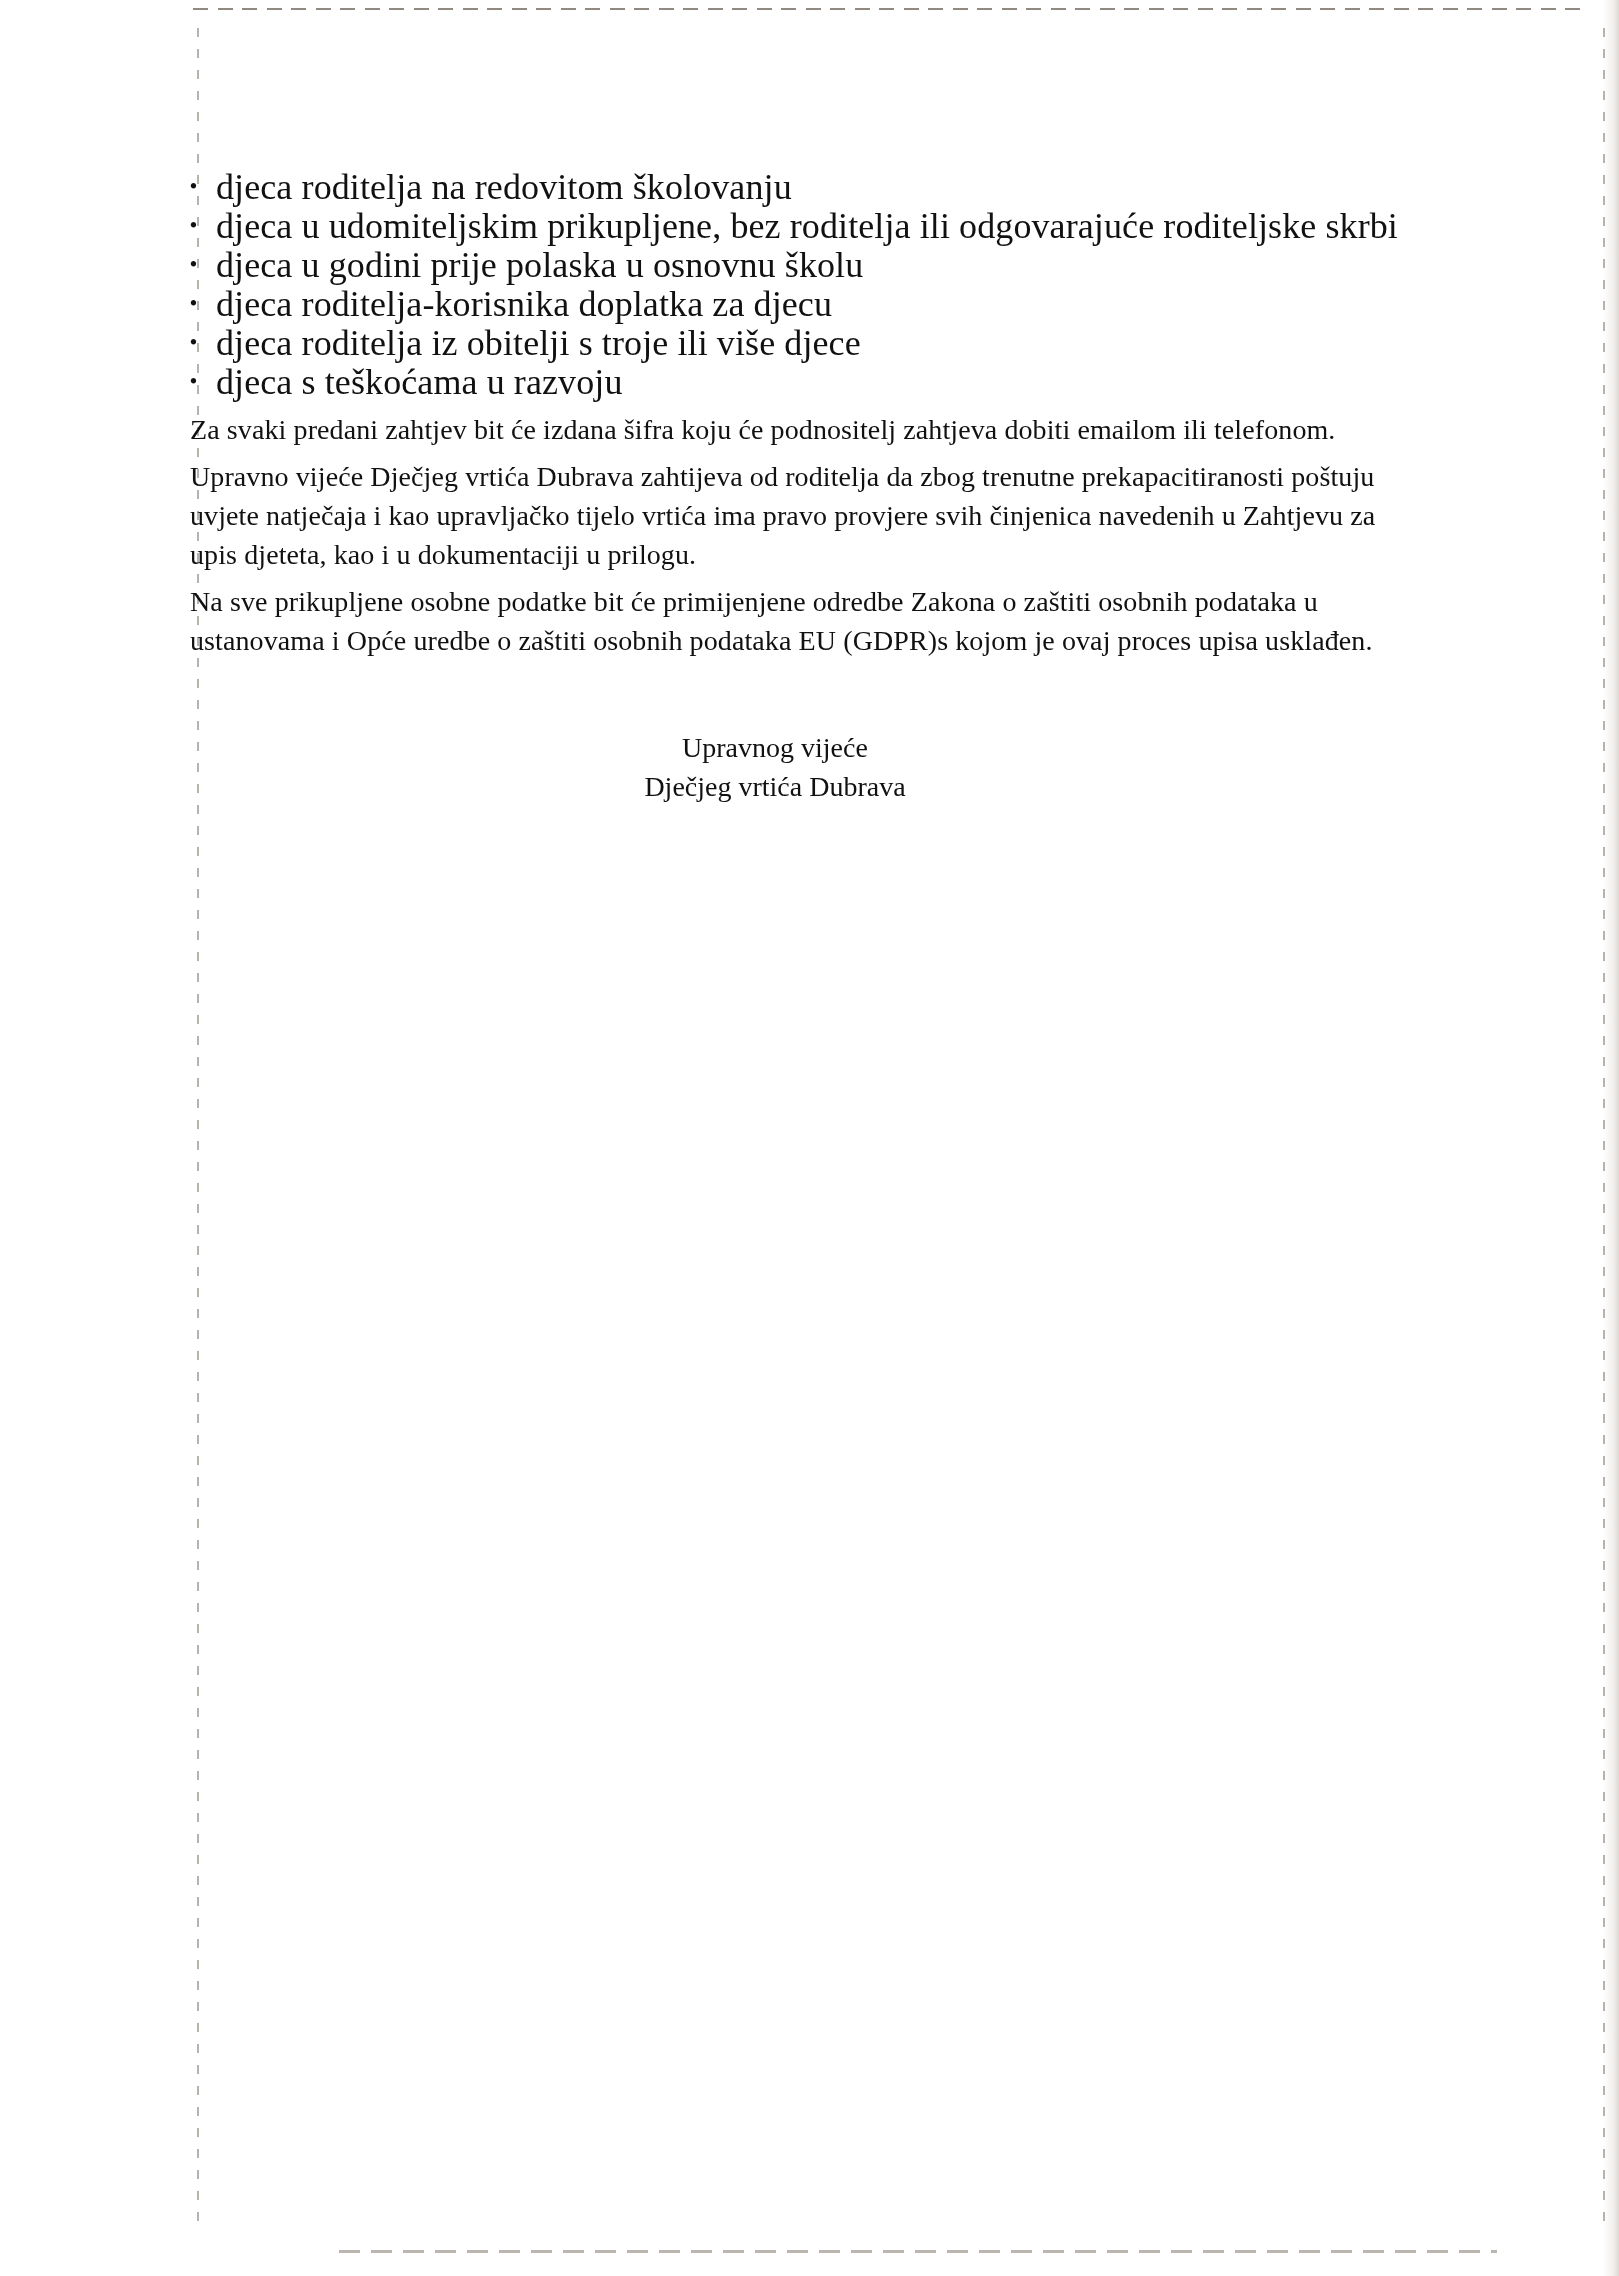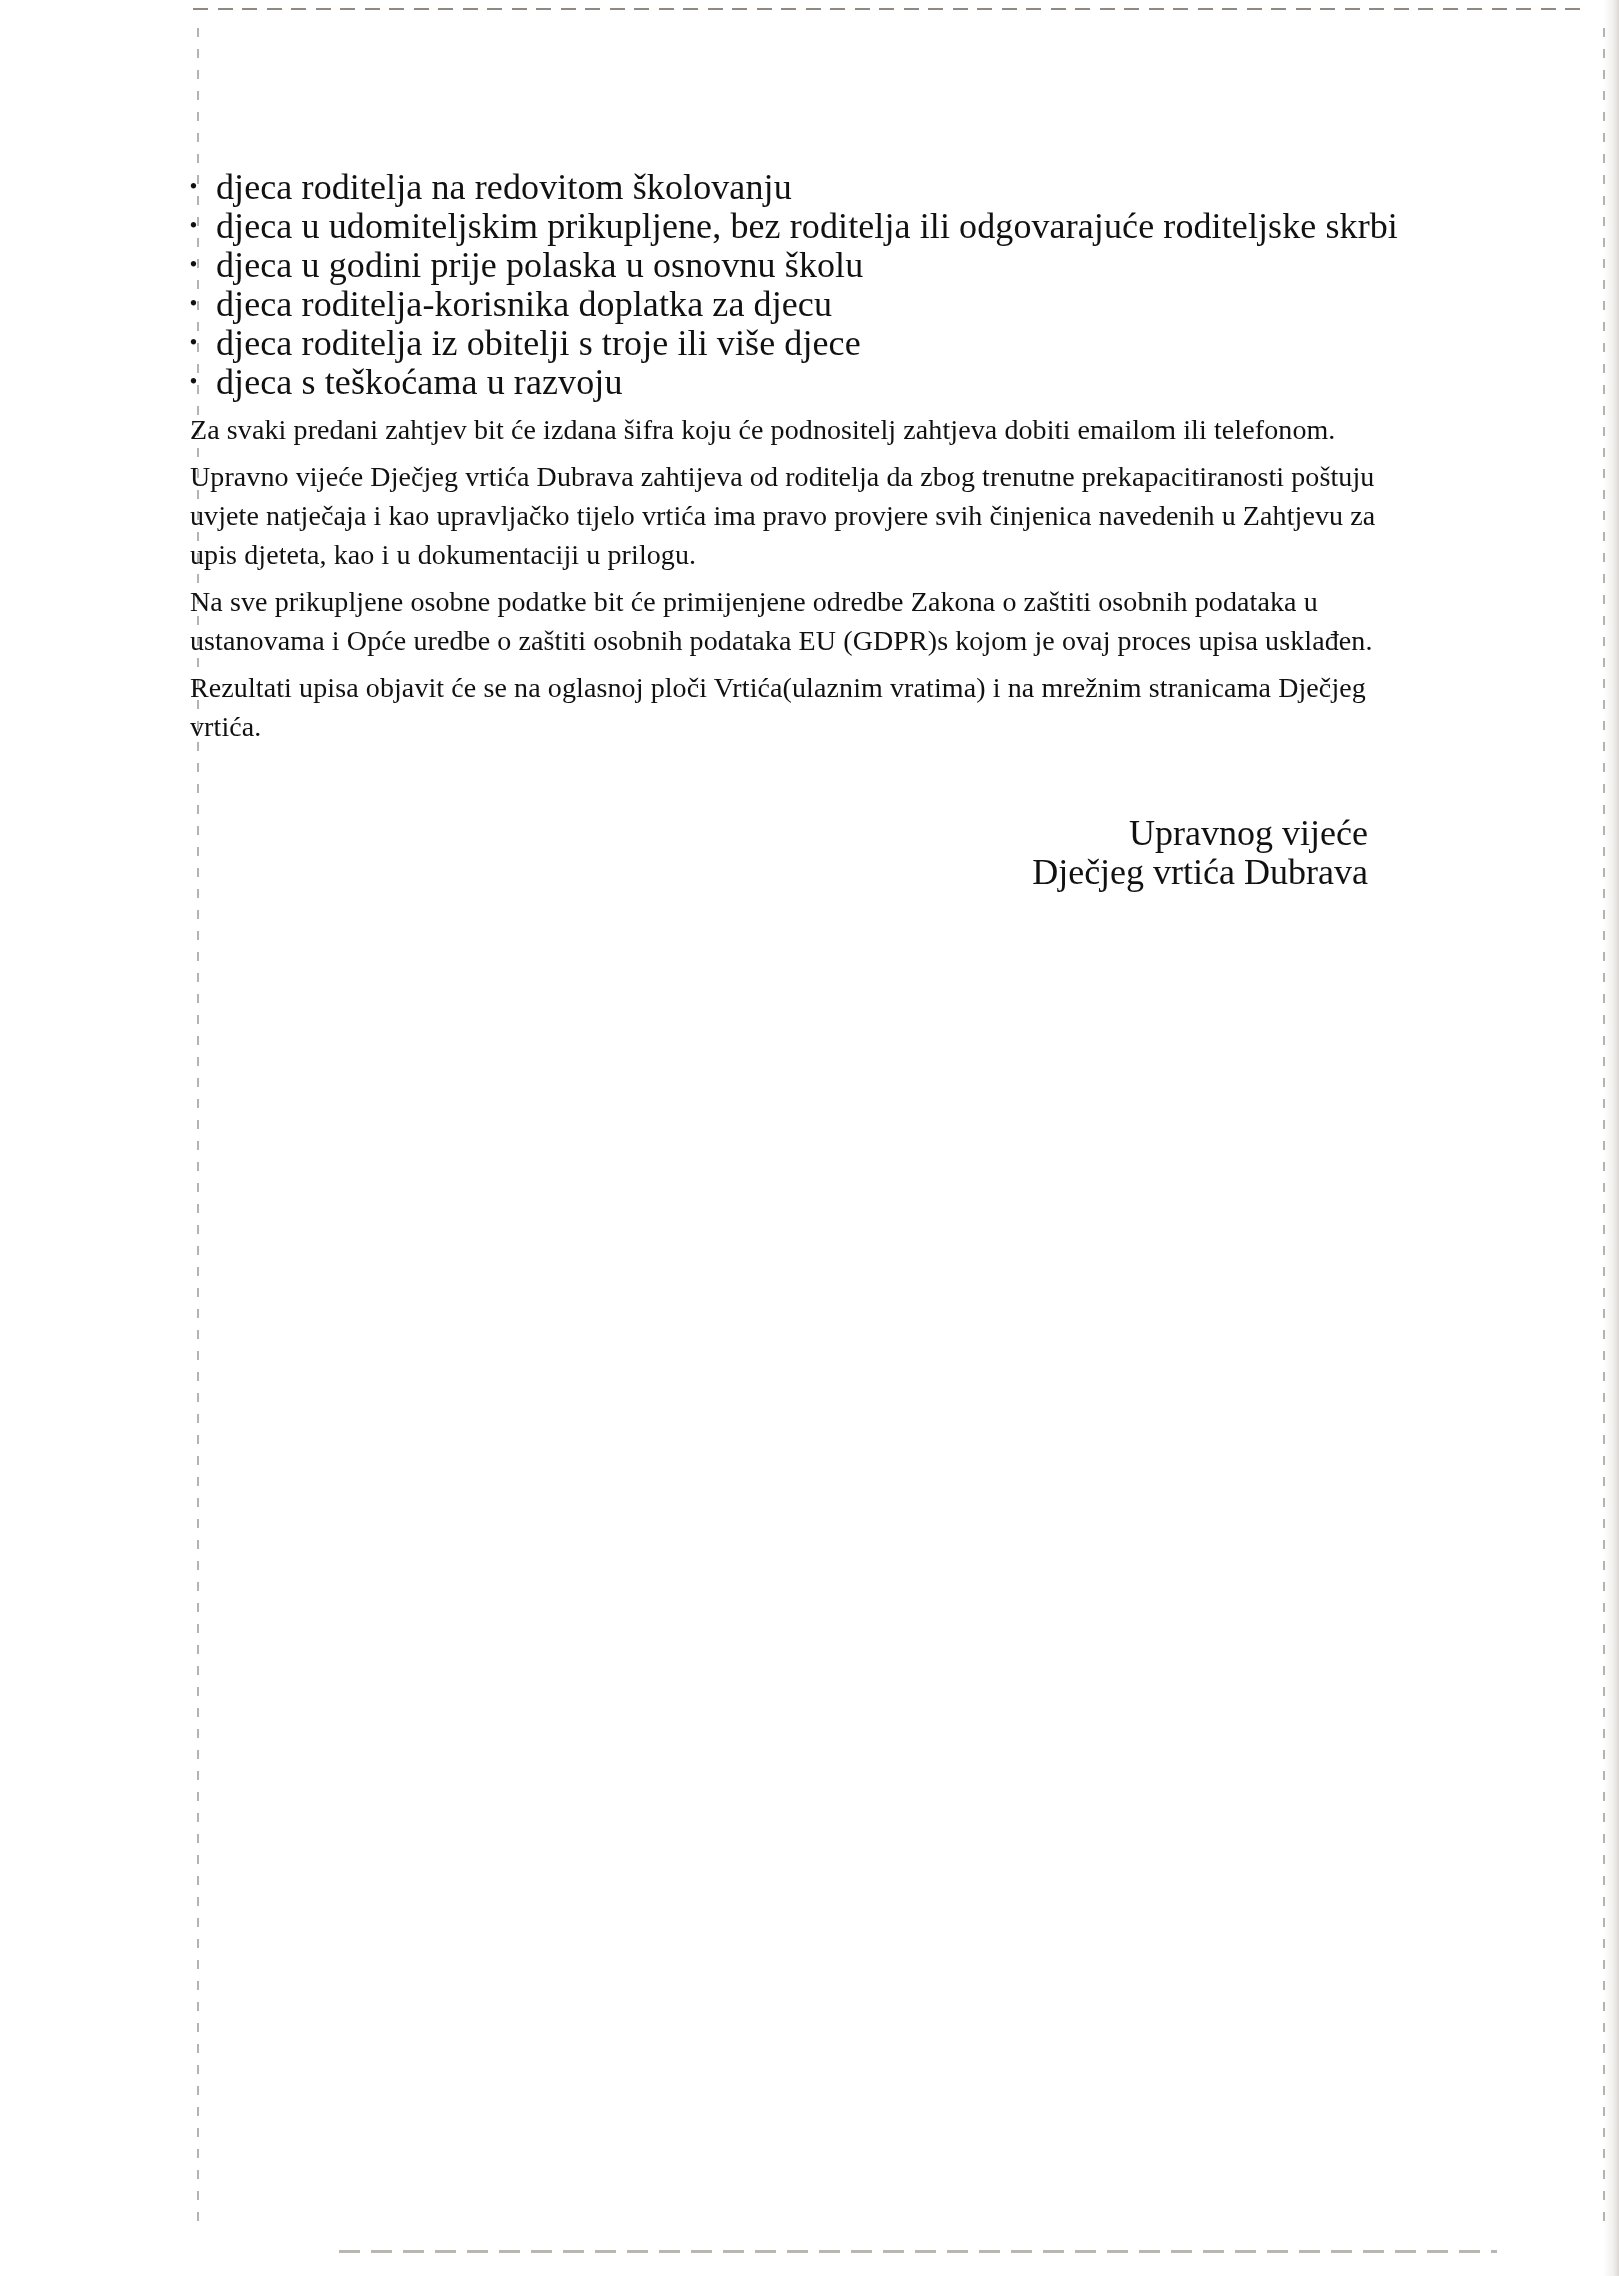--- a/index.html
+++ b/index.html
@@ -93,22 +93,22 @@
     line-height: 39px;
     letter-spacing: 0.1px;
     text-align: left;
   }
   p.para + p.para {
     margin-top: 0px;
   }
 
   .signature {
     margin-top: 68px;
-    text-align: right;
-    font-size: 36px;
+    text-align: center;
+    font-size: 28px;
     line-height: 39px;
     padding-right: 38px;
   }
 
   .sig-line { display: block; }
 </style>
 </head>
 <body>
 
 <div class="page">
@@ -127,21 +127,20 @@
       <li>djeca u udomiteljskim prikupljene, bez roditelja ili odgovarajuće roditeljske skrbi</li>
       <li>djeca u godini prije polaska u osnovnu školu</li>
       <li>djeca roditelja-korisnika doplatka za djecu</li>
       <li>djeca roditelja iz obitelji s troje ili više djece</li>
       <li>djeca s teškoćama u razvoju</li>
     </ul>
 
     <p class="para">Za svaki predani zahtjev bit će izdana šifra koju će podnositelj zahtjeva dobiti emailom ili telefonom.</p>
     <p class="para">Upravno vijeće Dječjeg vrtića Dubrava zahtijeva od roditelja da zbog trenutne prekapacitiranosti poštuju uvjete natječaja i kao upravljačko tijelo vrtića ima pravo provjere svih činjenica navedenih u Zahtjevu za upis djeteta, kao i u dokumentaciji u prilogu.</p>
     <p class="para">Na sve prikupljene osobne podatke bit će primijenjene odredbe Zakona o zaštiti osobnih podataka u ustanovama i Opće uredbe o zaštiti osobnih podataka EU (GDPR)s kojom je ovaj proces upisa usklađen.</p>
-    <p class="para">Rezultati upisa objavit će se na oglasnoj ploči Vrtića(ulaznim vratima) i na mrežnim stranicama Dječjeg vrtića.</p>
 
     <div class="signature">
       <span class="sig-line">Upravnog vijeće</span>
       <span class="sig-line">Dječjeg vrtića Dubrava</span>
     </div>
 
   </div>
 </div>
 
 

